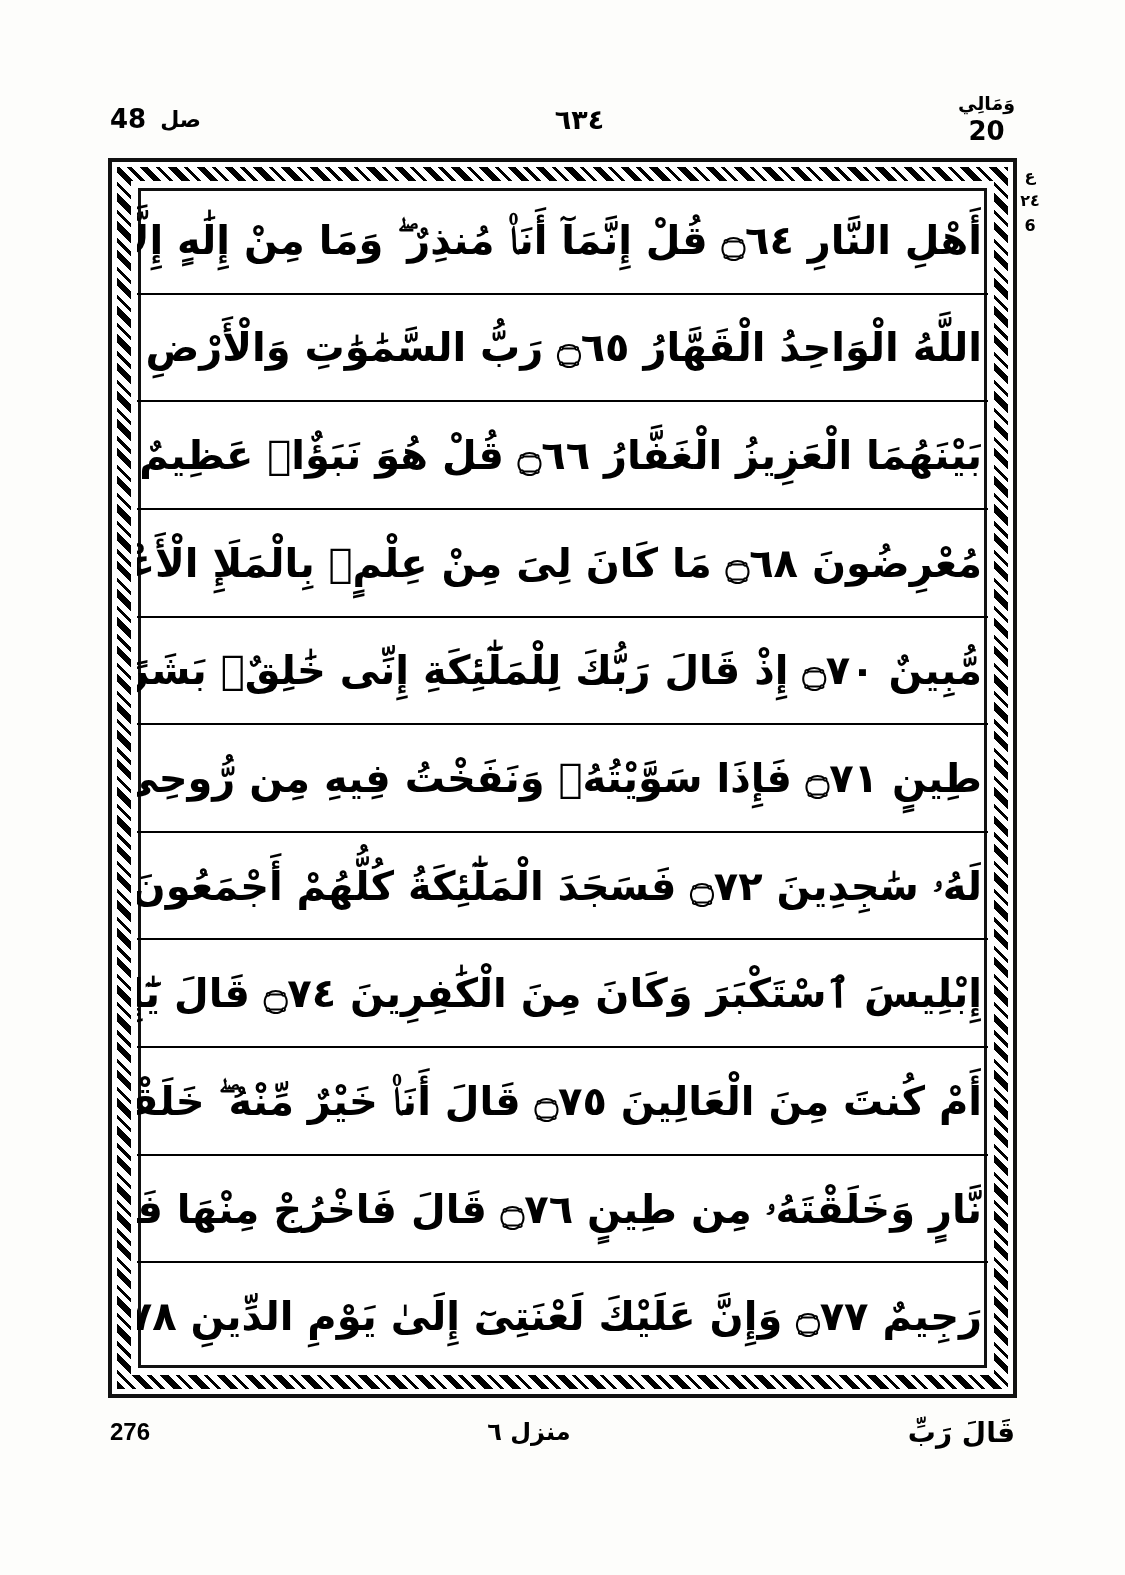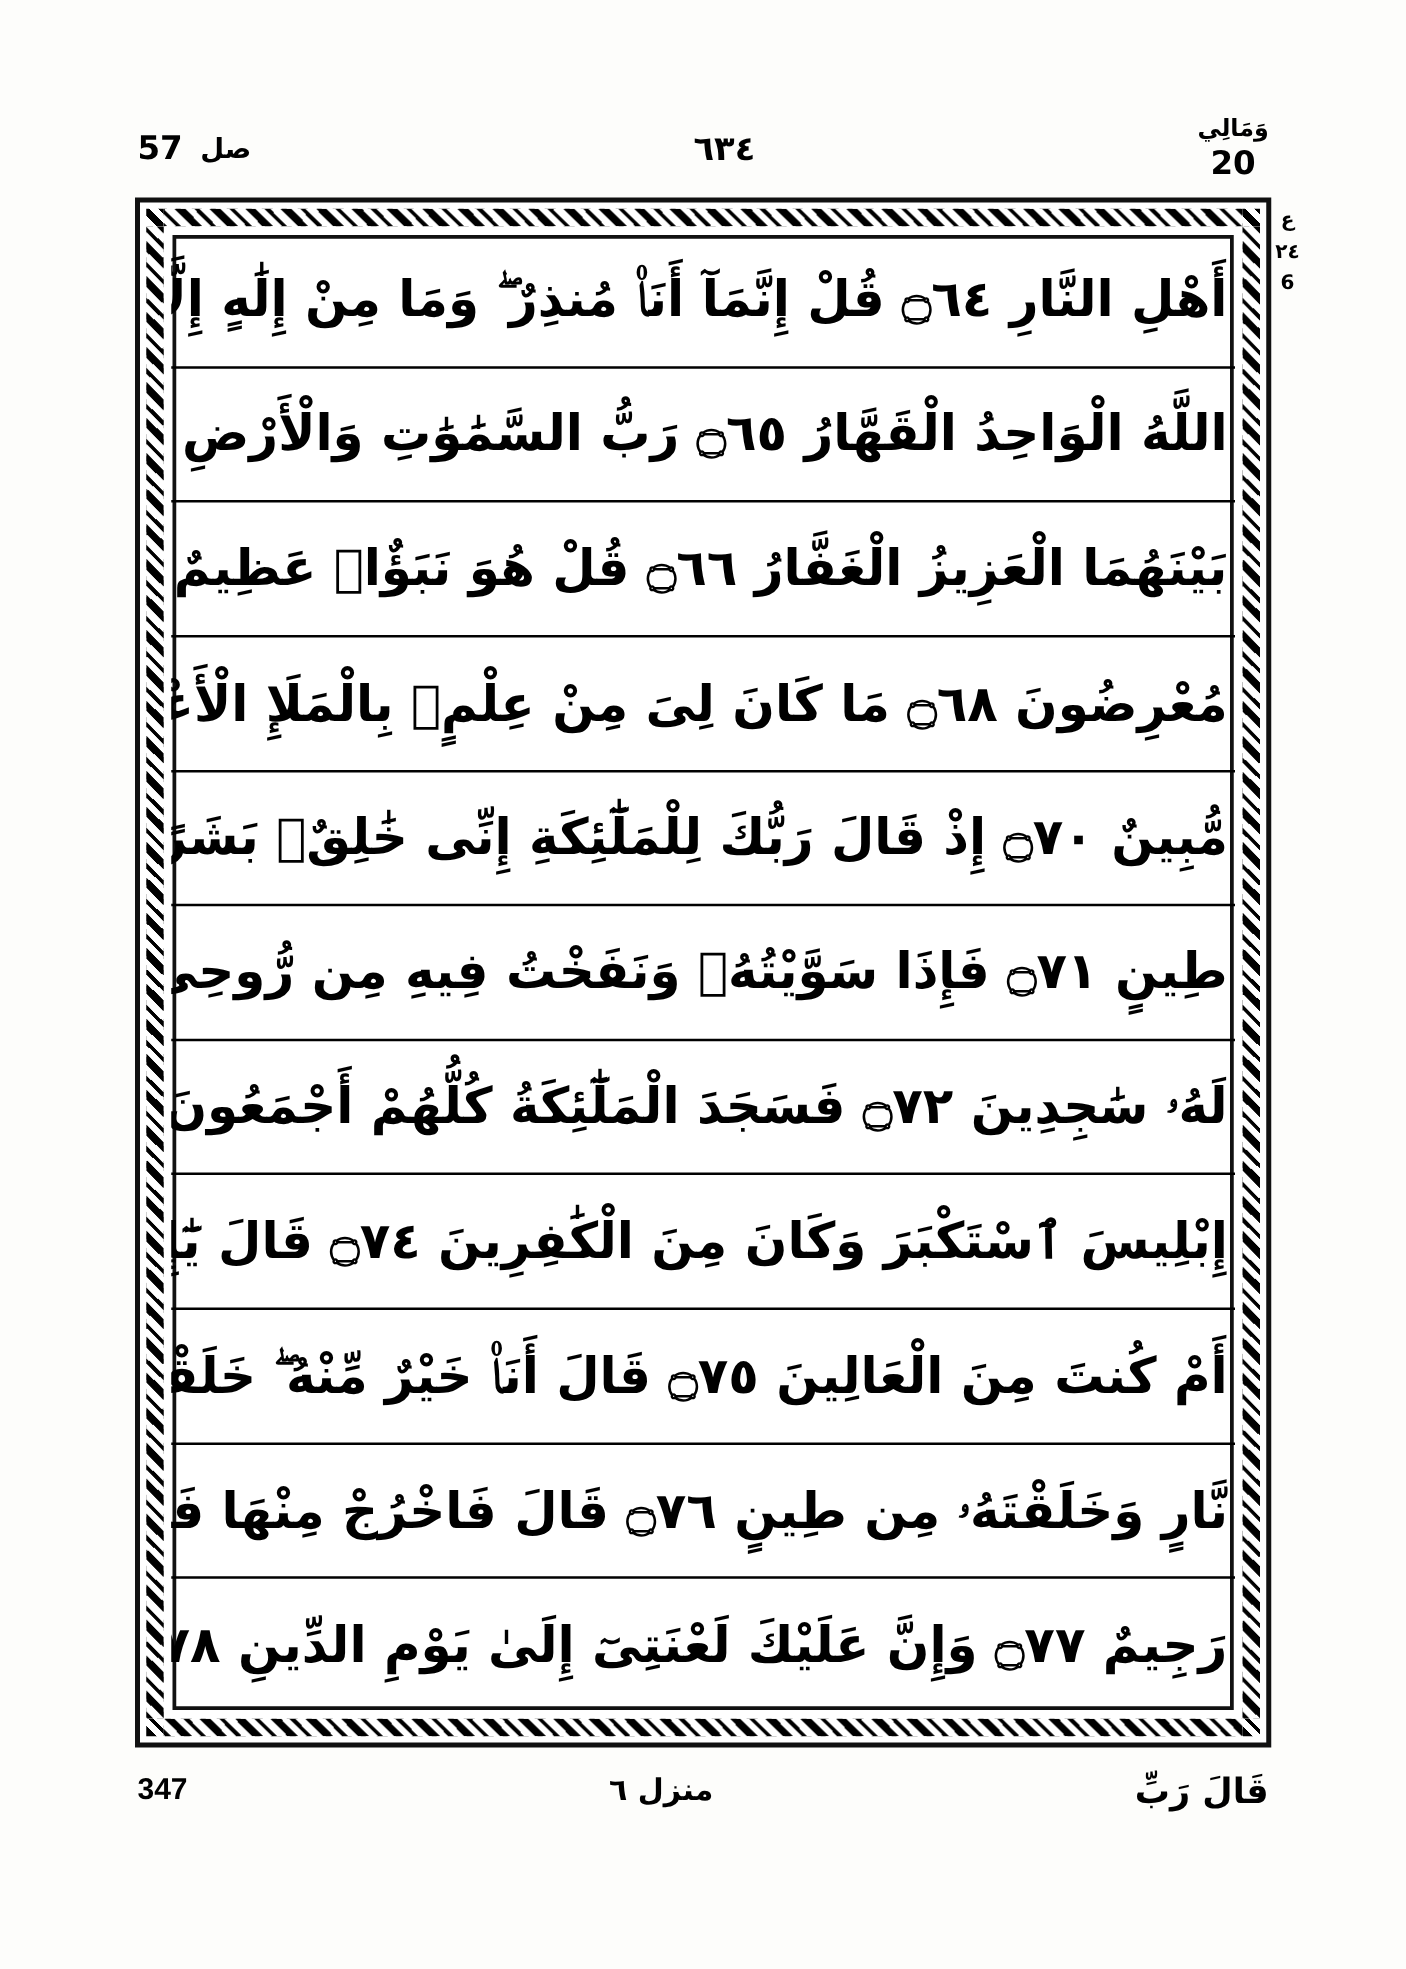--- a/index.html
+++ b/index.html
@@ -200,21 +200,21 @@
 <div class="page">
 
   <div class="header-row">
     <div class="hdr-right">
       <span class="sura-name">وَمَالِي</span>
       <span class="juz-no">20</span>
     </div>
     <div class="hdr-center hdr-item">٦٣٤</div>
     <div class="hdr-left">
       <span class="manzil-label">صل</span>
-      <span class="page-arabic">57</span>
+      <span class="page-arabic">48</span>
     </div>
   </div>
 
   <div class="frame-outer">
     <div class="frame-band"></div>
     <div class="frame-inner"></div>
   </div>
 
   <div class="side-marks">
     <div class="mk">ع</div>
@@ -254,16 +254,16 @@
         <span class="aya-text">نَّارٍ وَخَلَقْتَهُۥ مِن طِينٍ ۝٧٦ قَالَ فَاخْرُجْ مِنْهَا فَإِنَّكَ</span>
       </div>
     <div class="aya-line">
         <span class="aya-text">رَجِيمٌ ۝٧٧ وَإِنَّ عَلَيْكَ لَعْنَتِىٓ إِلَىٰ يَوْمِ الدِّينِ ۝٧٨</span>
       </div>
   </div>
 
   <div class="footer-row">
     <div class="footer-catchword">قَالَ رَبِّ</div>
     <div class="footer-manzil">منزل ٦</div>
-    <div class="footer-pageno">347</div>
+    <div class="footer-pageno">276</div>
   </div>
 
 </div>
 
 </body></html>

